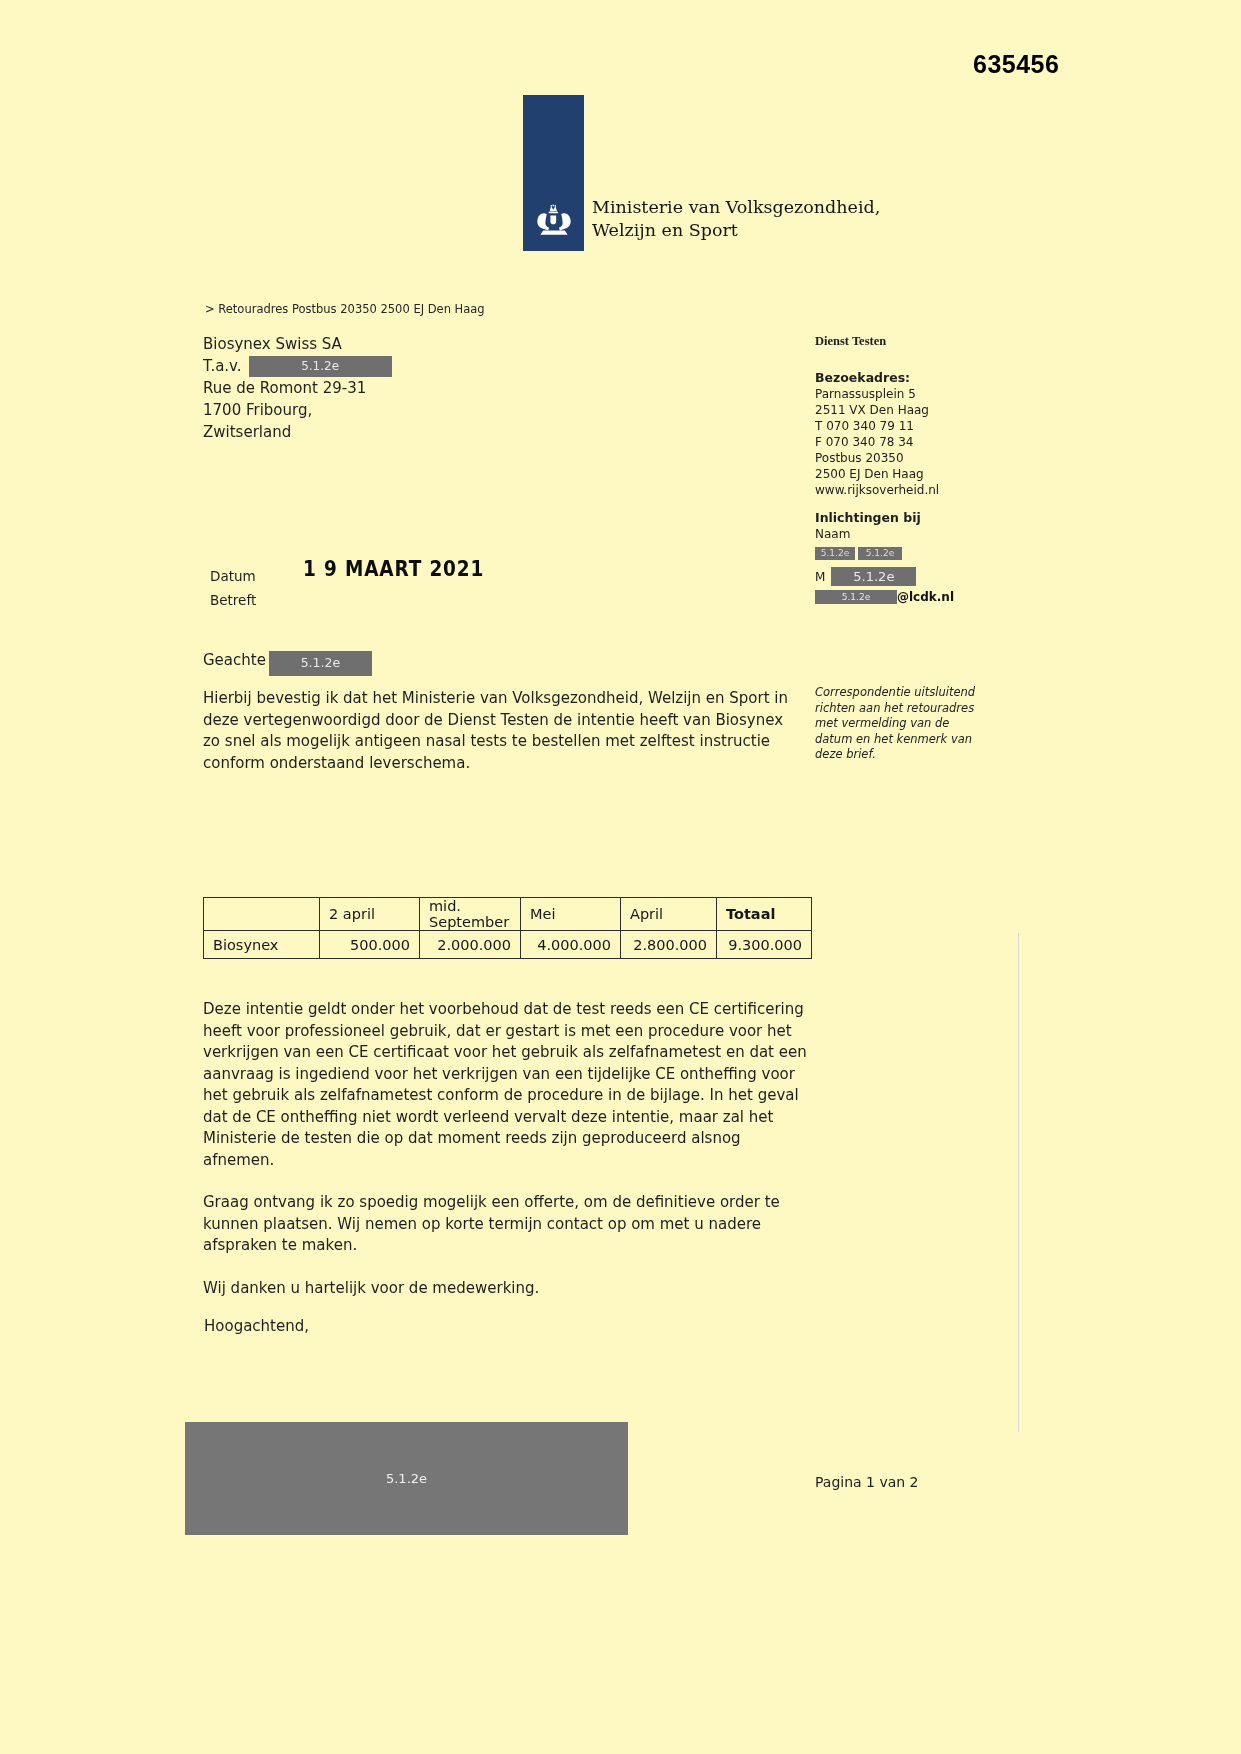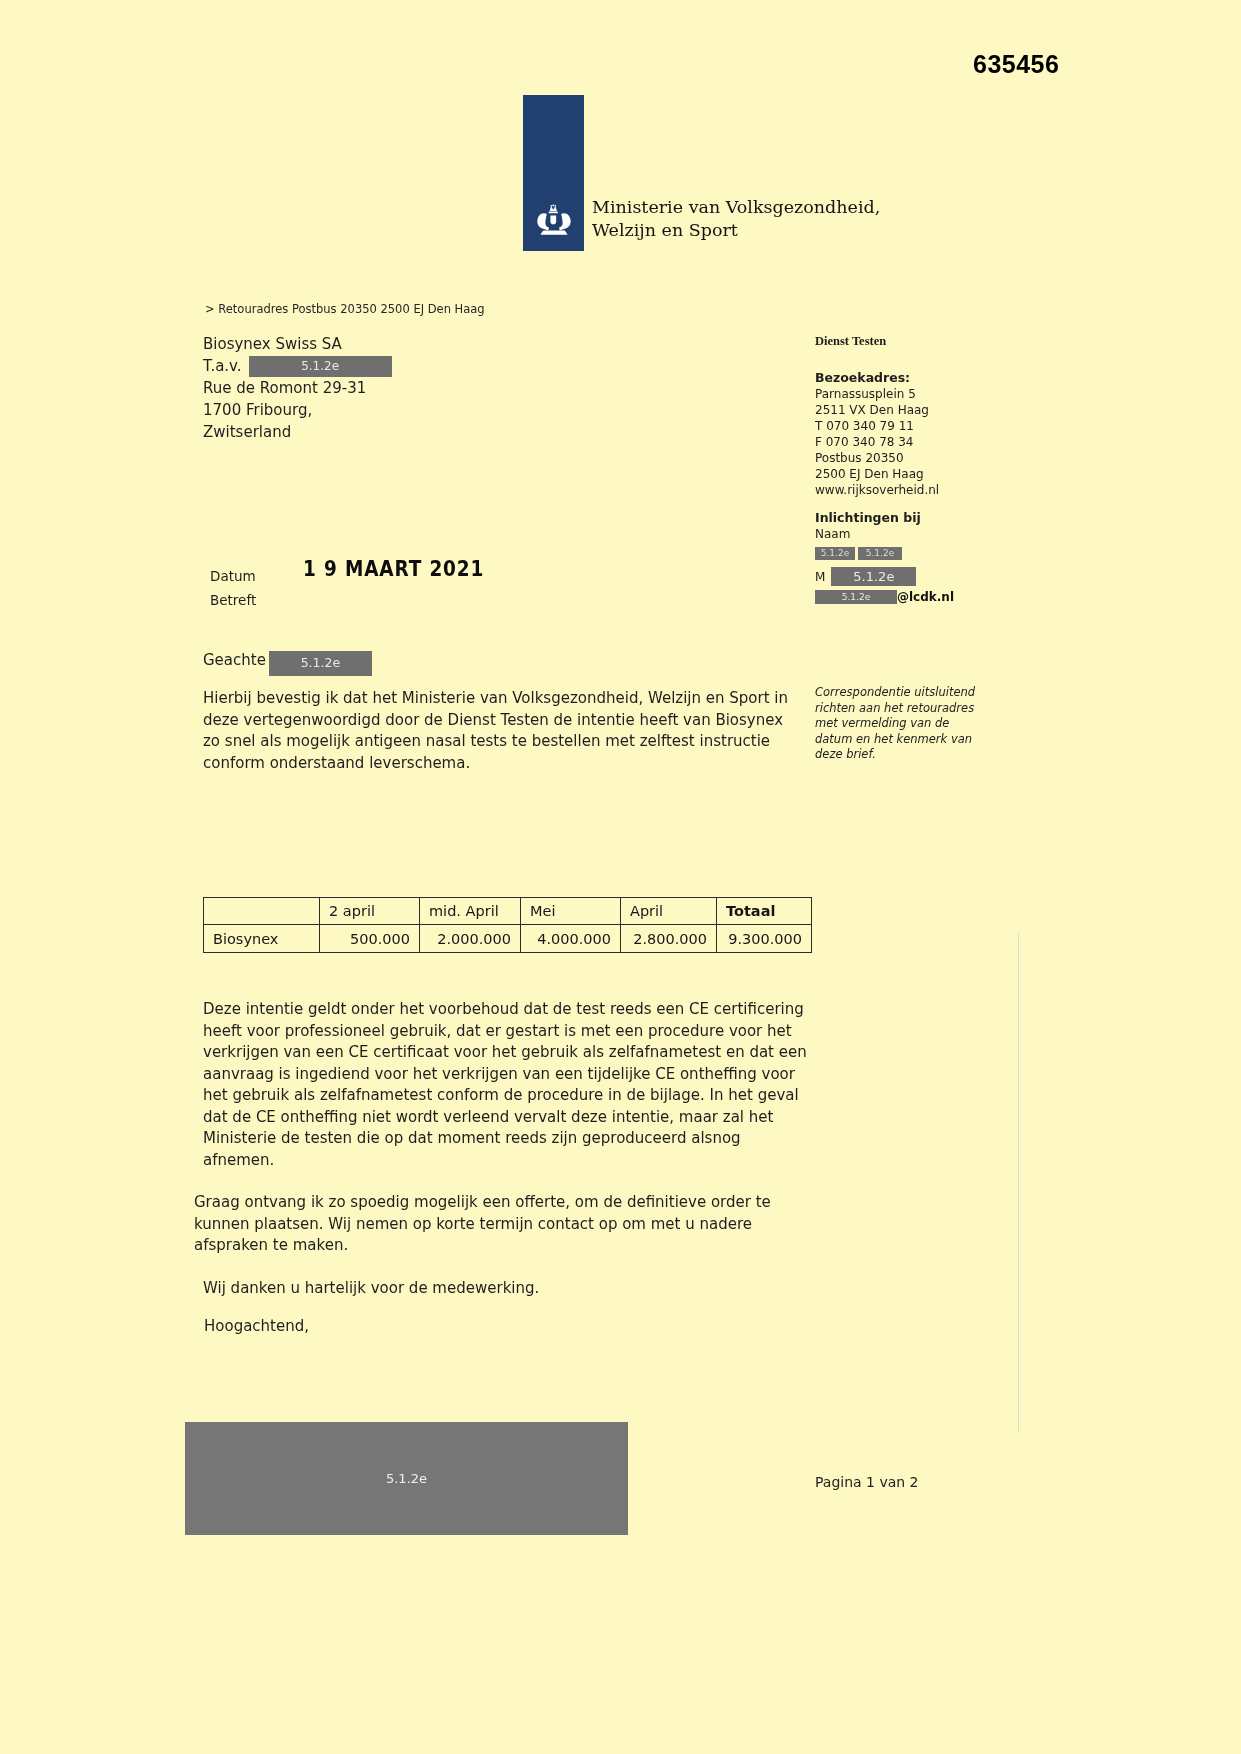--- a/index.html
+++ b/index.html
@@ -69,21 +69,21 @@
     transform:scaleX(.84);transform-origin:left top;white-space:nowrap;
   }
   .betreft-label{left:210px;top:592px;font-size:13.5px;}
   .betreft-text{left:300px;top:590px;width:440px;font-size:14.5px;line-height:22px;}
 
   
   .geachte{left:203px;top:651px;font-size:15px;display:flex;align-items:flex-start;}
   .para{font-size:15px;line-height:21.5px;color:#1e1e1e;}
   .p1{left:203px;top:688px;width:600px;}
   .p2{left:203px;top:999px;width:607px;}
-  .p3{left:194px;top:1192px;width:600px;}
+  .p3{left:203px;top:1192px;width:600px;}
   .thanks{left:203px;top:1279px;font-size:15px;}
   .closing{left:204px;top:1317px;font-size:15px;}
   .signoff{left:203px;top:1362px;font-size:15px;line-height:21.5px;}
 
   
   .sched{left:203px;top:897px;border-collapse:collapse;font-size:14.5px;color:#161616;}
   .sched td,.sched th{border:1.5px solid #2c2c2c;padding:0 9px;font-weight:normal;text-align:left;}
   .sched th{height:26px;}
   .sched td{height:27px;}
   .sched .c0{width:97px;}
@@ -185,21 +185,21 @@
     <span class="redact redact-geachte">5.1.2e</span>
   </div>
 
   <div class="abs para p1">Hierbij bevestig ik dat het Ministerie van Volksgezondheid, Welzijn en Sport in deze vertegenwoordigd door de Dienst Testen de intentie heeft van Biosynex zo snel als mogelijk antigeen nasal tests te bestellen met zelftest instructie conform onderstaand leverschema.</div>
 
   <table class="abs sched">
     <tbody>
         <tr>
       <th class="c0"></th>
       <th class="c1">2 april</th>
-      <th class="c2">mid. April</th>
+      <th class="c2">mid. September</th>
       <th class="c3">Mei</th>
       <th class="c4">April</th>
       <th class="c5 tot">Totaal</th>
     </tr>
     <tr>
       <td class="c0">Biosynex</td>
       <td class="c1 num">500.000</td>
       <td class="c2 num">2.000.000</td>
       <td class="c3 num">4.000.000</td>
       <td class="c4 num">2.800.000</td>

